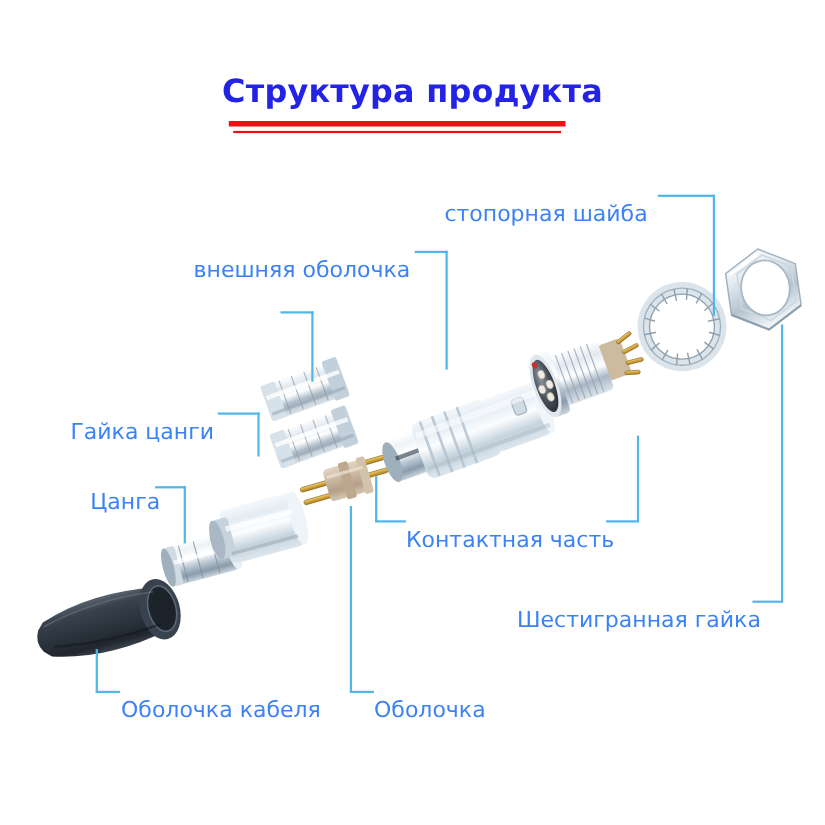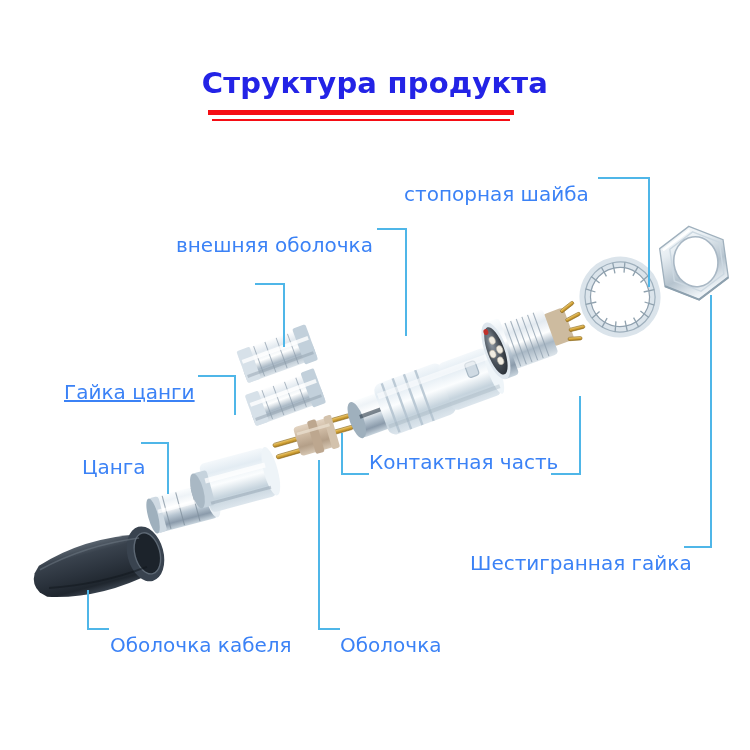--- a/index.html
+++ b/index.html
@@ -264,29 +264,29 @@
   <div class="leader lh" style="left:598px;top:177px;width:52px;"></div>
   <div class="leader lv" style="left:648px;top:177px;height:110px;"></div>
 
   <div class="lbl" style="left:176px;top:219px;text-align:center;">внешняя оболочка</div>
   <div class="leader lh" style="left:377px;top:228px;width:30px;"></div>
   <div class="leader lv" style="left:405px;top:228px;height:108px;"></div>
 
   <div class="leader lh" style="left:255px;top:283px;width:30px;"></div>
   <div class="leader lv" style="left:283px;top:283px;height:64px;"></div>
 
-  <div class="lbl" style="left:64px;top:366px;text-decoration:underline;">Гайка цанги</div>
+  <div class="lbl" style="left:64px;top:366px;">Гайка цанги</div>
   <div class="leader lh" style="left:198px;top:375px;width:38px;"></div>
   <div class="leader lv" style="left:234px;top:375px;height:40px;"></div>
 
-  <div class="lbl" style="left:82px;top:441px;">Цанга</div>
+  <div class="lbl" style="left:82px;top:430px;">Цанга</div>
   <div class="leader lh" style="left:141px;top:442px;width:28px;"></div>
   <div class="leader lv" style="left:167px;top:442px;height:52px;"></div>
 
-  <div class="lbl" style="left:369px;top:436px;">Контактная часть</div>
+  <div class="lbl" style="left:369px;top:464px;">Контактная часть</div>
   <div class="leader lh" style="left:341px;top:473px;width:28px;"></div>
   <div class="leader lv" style="left:341px;top:433px;height:41px;"></div>
   <div class="leader lh" style="left:551px;top:473px;width:30px;"></div>
   <div class="leader lv" style="left:579px;top:396px;height:78px;"></div>
 
   <div class="lbl" style="left:470px;top:537px;">Шестигранная гайка</div>
   <div class="leader lh" style="left:684px;top:546px;width:28px;"></div>
   <div class="leader lv" style="left:710px;top:295px;height:252px;"></div>
 
   <div class="lbl" style="left:110px;top:619px;">Оболочка кабеля</div>

